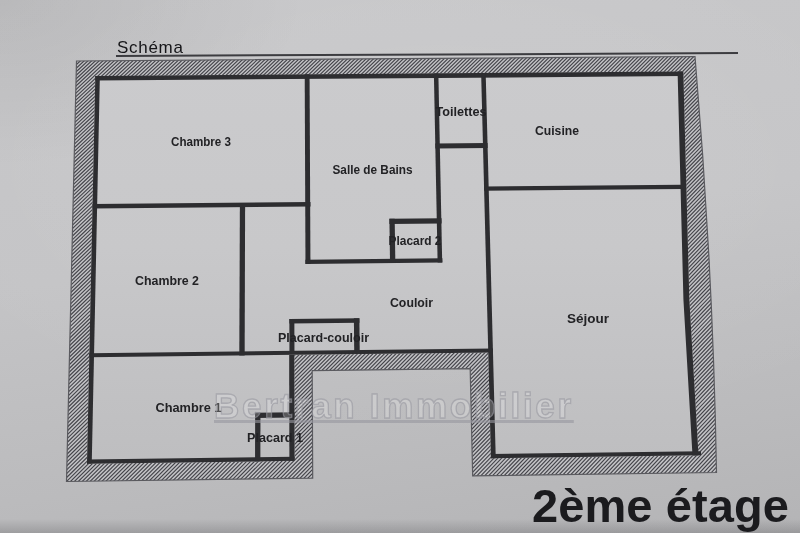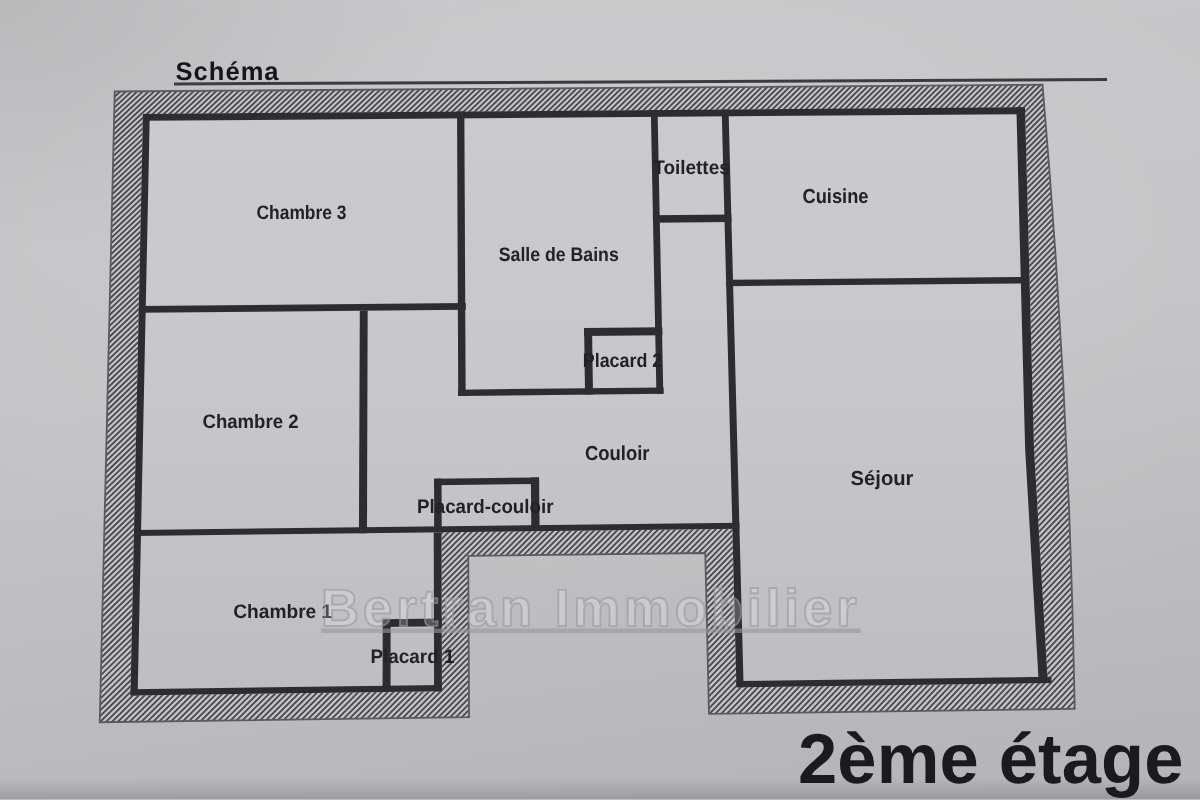--- a/index.html
+++ b/index.html
@@ -2,21 +2,21 @@
 <html><head><meta charset="utf-8">
 <style>
 html,body{margin:0;padding:0;}
 body{width:800px;height:533px;overflow:hidden;position:relative;
  background:
   radial-gradient(55% 45% at 0% 0%, rgba(0,0,0,0.07), rgba(0,0,0,0) 70%),
   linear-gradient(to top, rgba(30,30,34,0.18) 0px, rgba(30,30,34,0.0) 14px),
   radial-gradient(120% 90% at 55% 30%, rgba(255,255,255,0.10), rgba(0,0,0,0) 60%),
   linear-gradient(172deg, #c7c7c9 0%, #c4c4c6 45%, #bbbbbd 78%, #b4b4b6 100%);
  font-family:"Liberation Sans", sans-serif;}
-#title{position:absolute;left:117px;top:37.5px;font-size:17px;font-weight:bold;color:#151518;letter-spacing:0.7px;}
+#title{position:absolute;left:117px;top:37.5px;font-size:17px;font-weight:normal;color:#151518;letter-spacing:0.7px;}
 #rule{position:absolute;left:116px;top:55.2px;width:622px;height:2px;background:#3c3c40;transform:rotate(-0.27deg);transform-origin:0 50%;}
 #wm{position:absolute;left:214px;top:385.8px;font-size:35px;font-weight:bold;
  color:rgba(255,255,255,0.20);-webkit-text-stroke:1.3px rgba(150,150,158,0.60);letter-spacing:2.7px;white-space:nowrap;text-decoration:underline;}
 #etage{position:absolute;left:532px;top:477.5px;font-size:47px;font-weight:bold;color:#1b1b1e;letter-spacing:0.1px;}
 </style></head>
 <body>
 <svg width="800" height="533" viewBox="0 0 800 533" style="position:absolute;left:0;top:0">
 <defs>
       <clipPath id="hc">
 <polygon points="76.50,61.00 695.00,56.50 695.78,71.61 76.14,76.27"></polygon>

